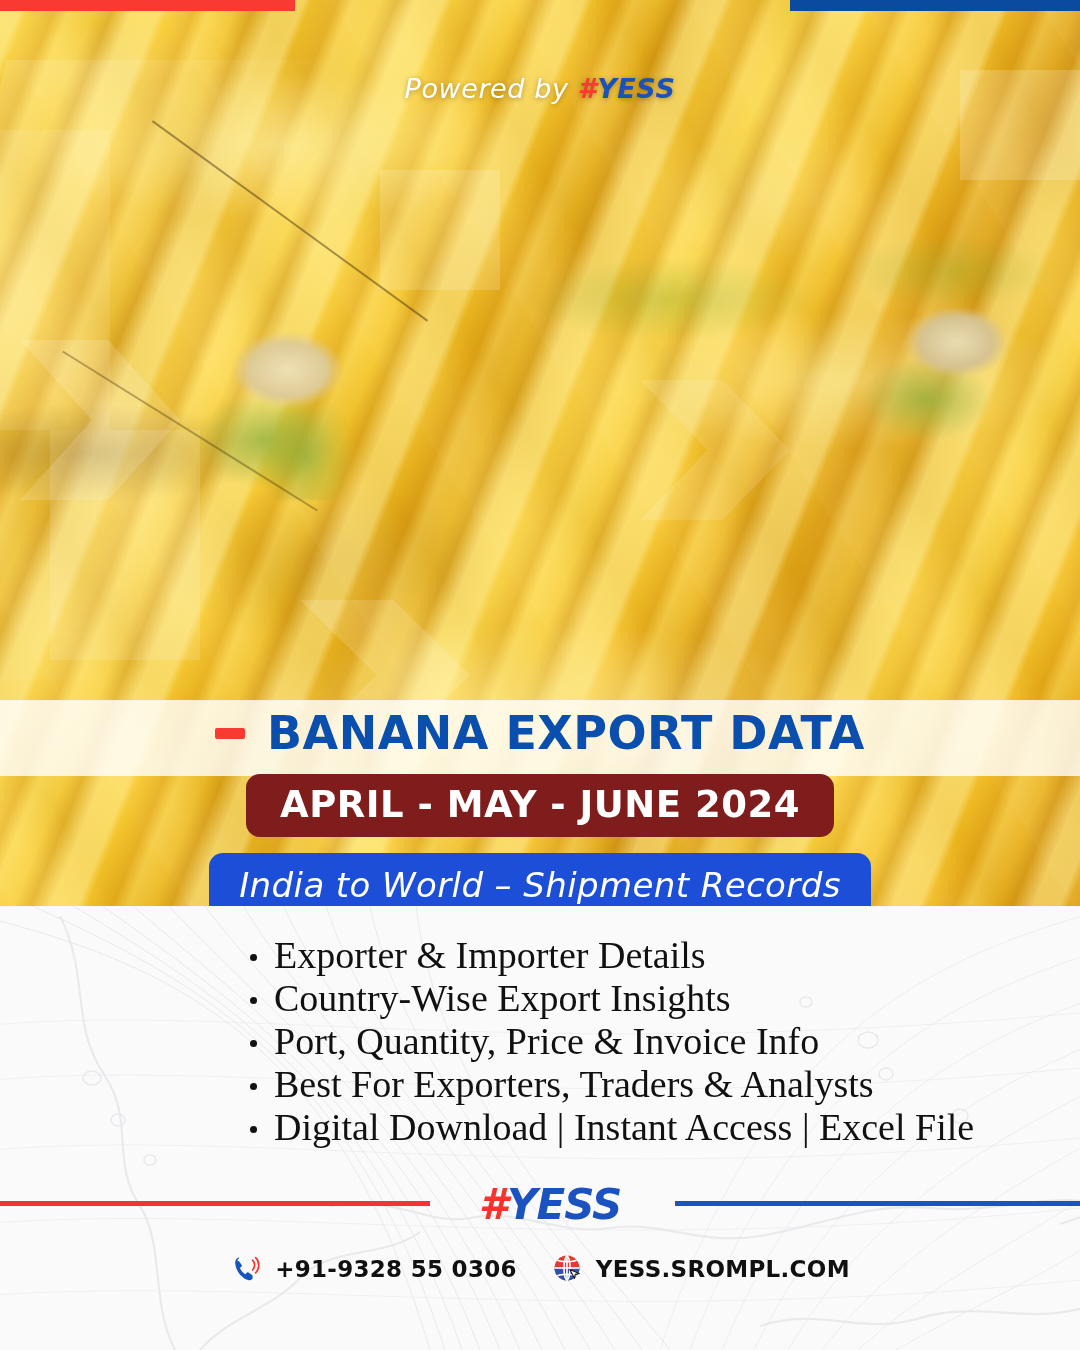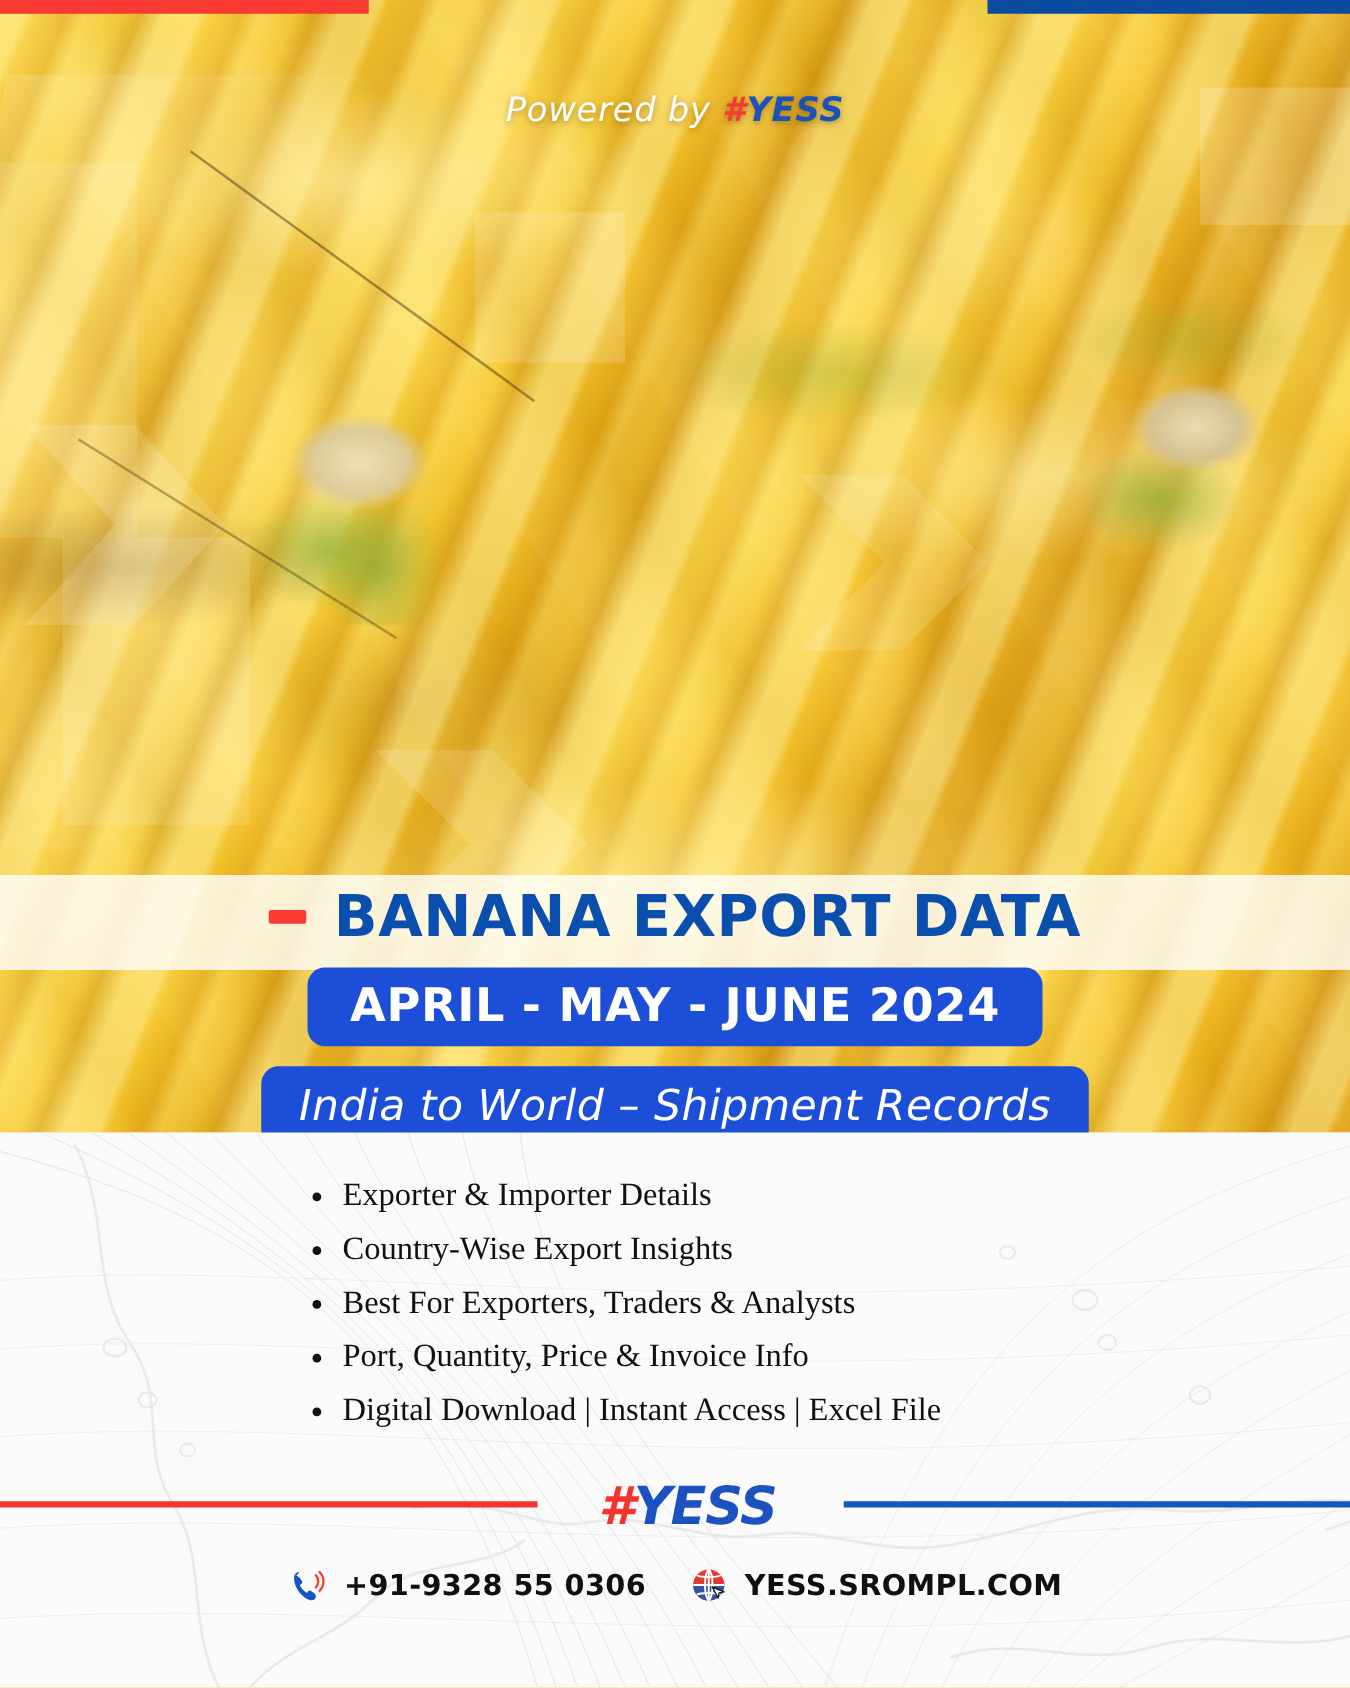--- a/index.html
+++ b/index.html
@@ -160,21 +160,21 @@
     font-family:"DejaVu Sans", sans-serif;
     font-size:46px; font-weight:700; letter-spacing:.5px;
     color:#0B4FAE; white-space:nowrap;
   }
   .pill {
     display:inline-block; white-space:nowrap;
     font-family:"DejaVu Sans", sans-serif;
   }
   .pill-red {
     margin-top:14px;
-    background:#1d4ed8; color:#ffffff;
+    background:#7f1d1d; color:#ffffff;
     font-size:37px; font-weight:700; letter-spacing:.5px;
     padding:9px 34px 11px; border-radius:14px;
   }
   .pill-blue {
     margin-top:16px;
     background:#1d4ed8; color:#ffffff;
     font-size:34px; font-weight:400; font-style:italic;
     letter-spacing:.4px;
     padding:12px 30px 14px; border-radius:14px;
   }
@@ -188,21 +188,21 @@
   }
   .map-lines { position:absolute; inset:0; opacity:.55; }
 
   .features {
     position:absolute; left:246px; top:28px;
     list-style:none;
   }
   .features li {
     position:relative;
     font-family:"Liberation Serif", serif;
-    font-size:26px; line-height:43px;
+    font-size:38px; line-height:43px;
     color:#111111;
     padding-left:28px;
     white-space:nowrap;
   }
   .features li::before {
     content:"";
     position:absolute; left:4px; top:20px;
     width:7px; height:7px; border-radius:50%;
     background:#111111;
   }
@@ -327,22 +327,22 @@
         <ellipse cx="868" cy="134" rx="10" ry="8"></ellipse>
         <ellipse cx="886" cy="168" rx="7" ry="6"></ellipse>
         <ellipse cx="806" cy="96" rx="6" ry="5"></ellipse>
         <ellipse cx="960" cy="210" rx="8" ry="7"></ellipse>
       </g>
     </svg>
 
     <ul class="features">
       <li>Exporter &amp; Importer Details</li>
       <li>Country-Wise Export Insights</li>
+      <li>Port, Quantity, Price &amp; Invoice Info</li>
       <li>Best For Exporters, Traders &amp; Analysts</li>
-      <li>Port, Quantity, Price &amp; Invoice Info</li>
       <li>Digital Download | Instant Access | Excel File</li>
     </ul>
   </div>
 
   <div class="divider-red"></div>
   <div class="divider-blue"></div>
 
   <div class="logo-yess"><span class="lg-hash">#</span><span class="lg-text">YESS</span></div>
 
   <div class="contact">

